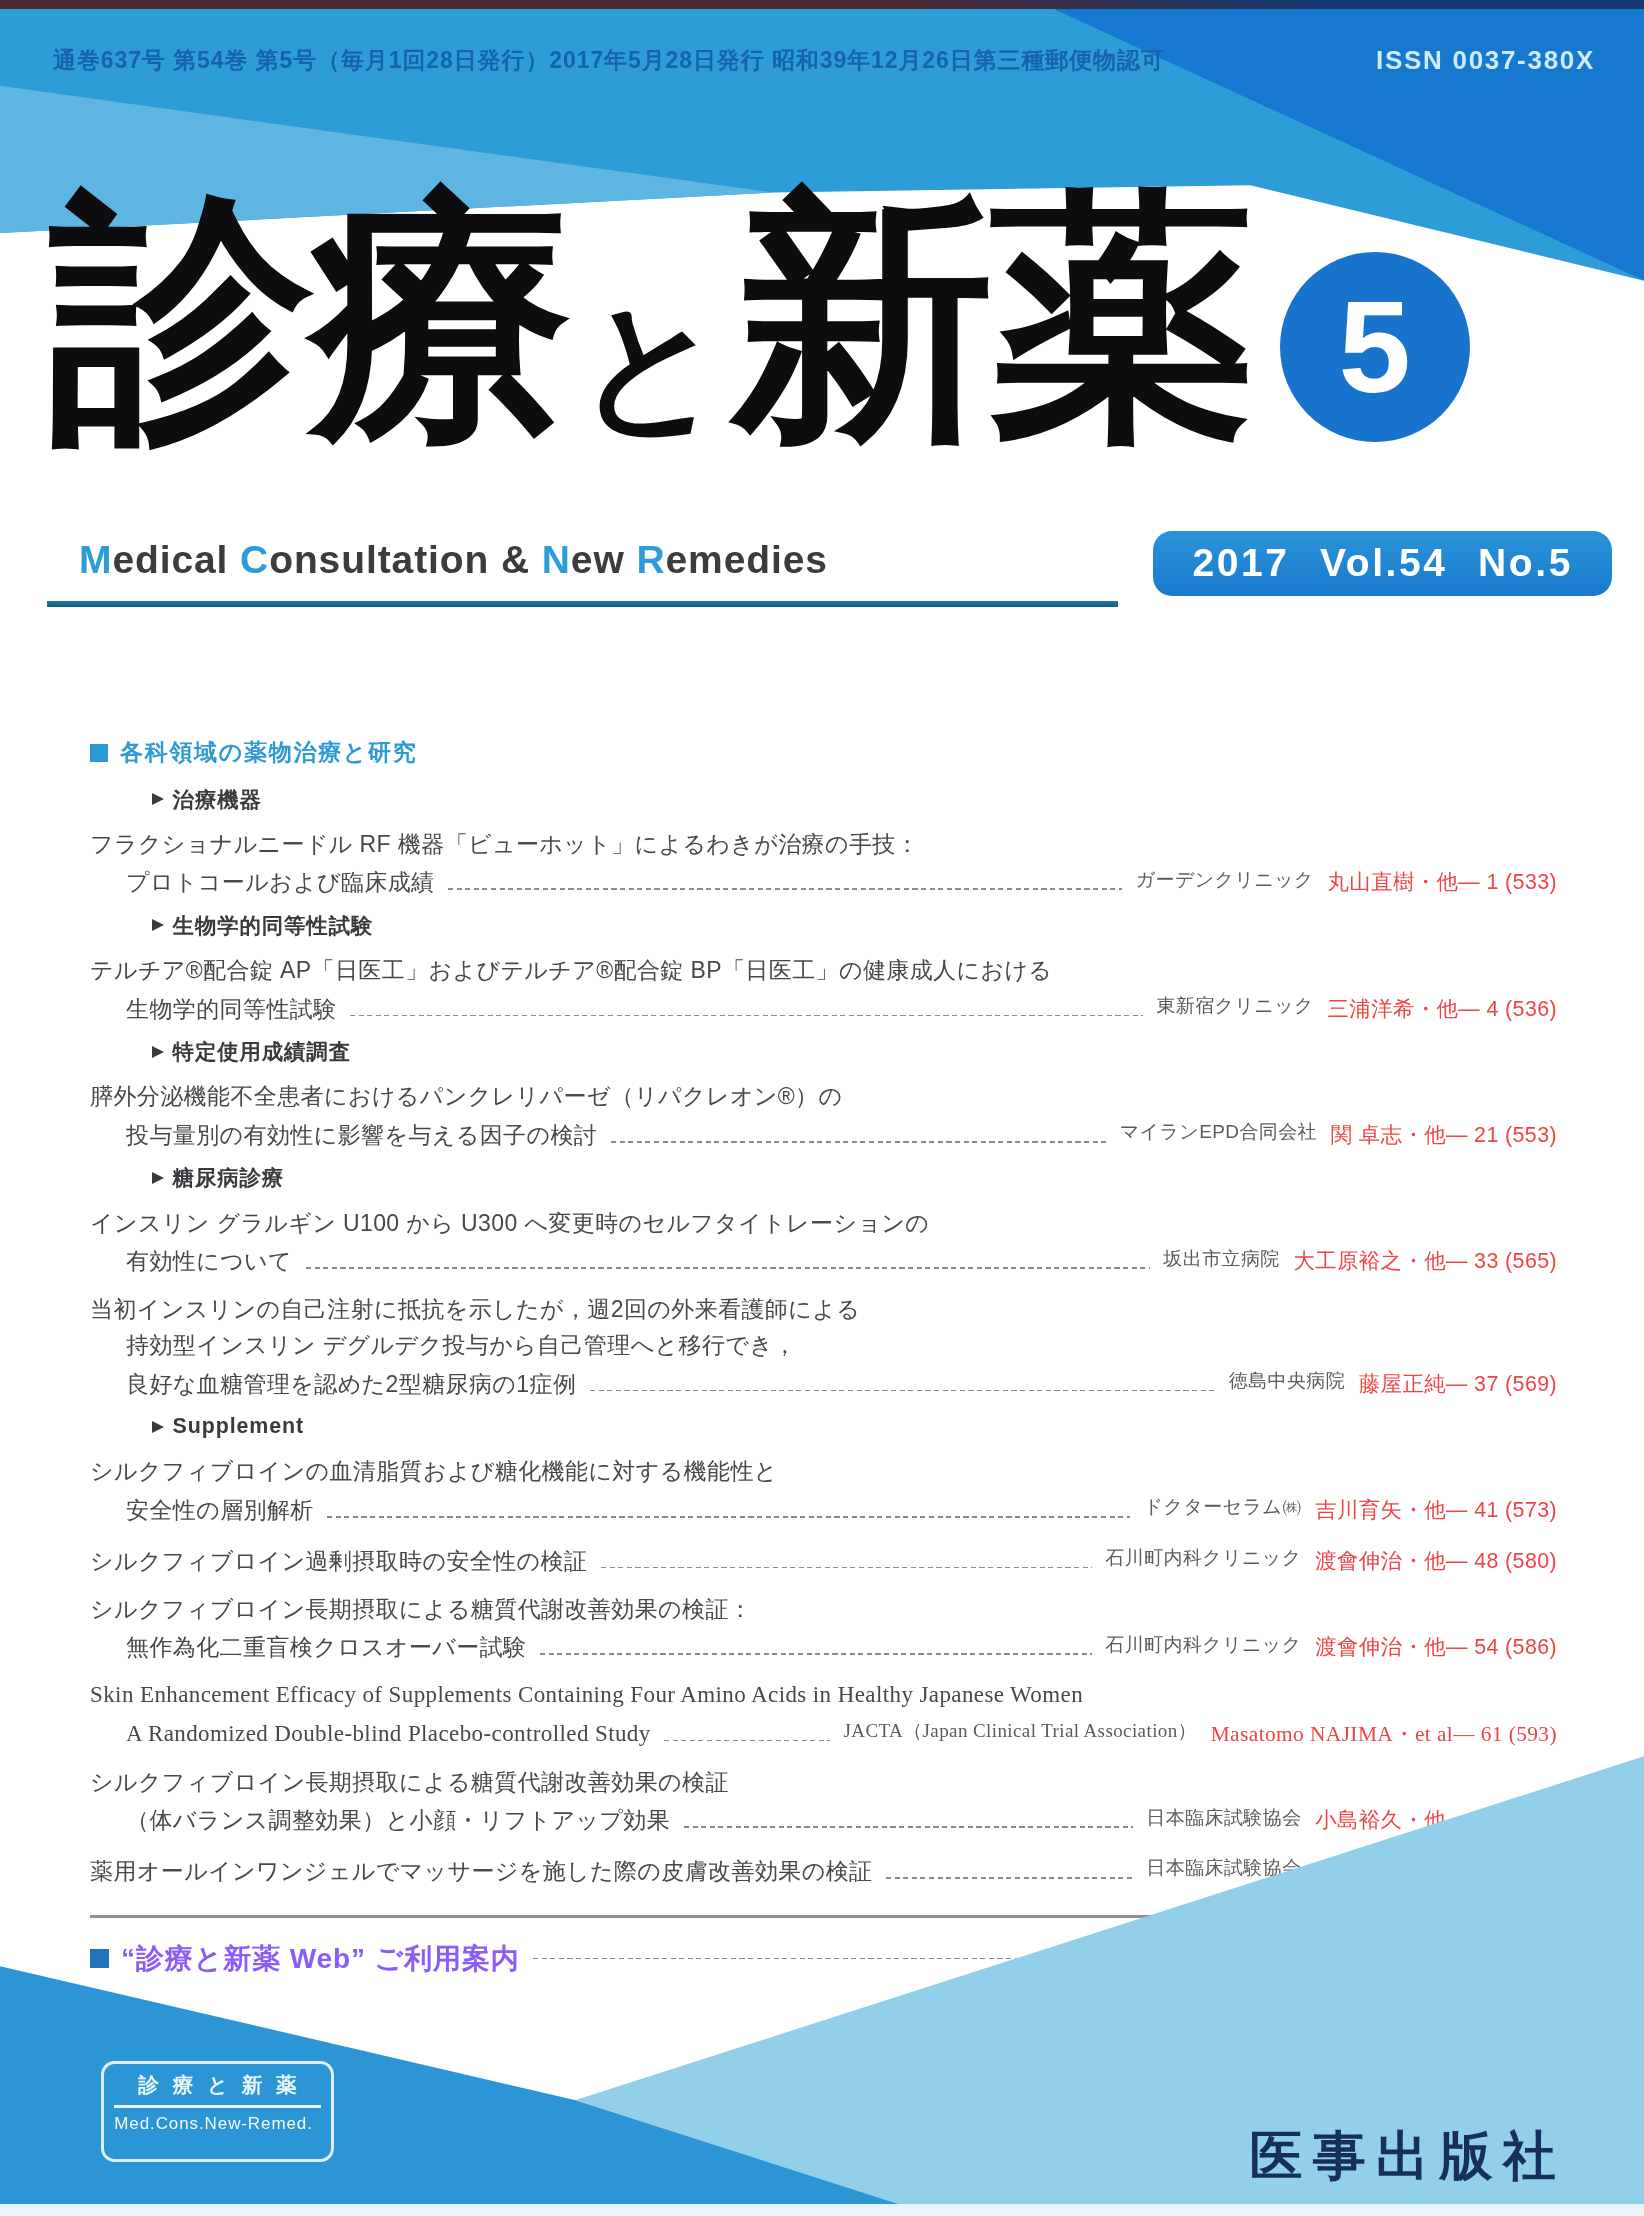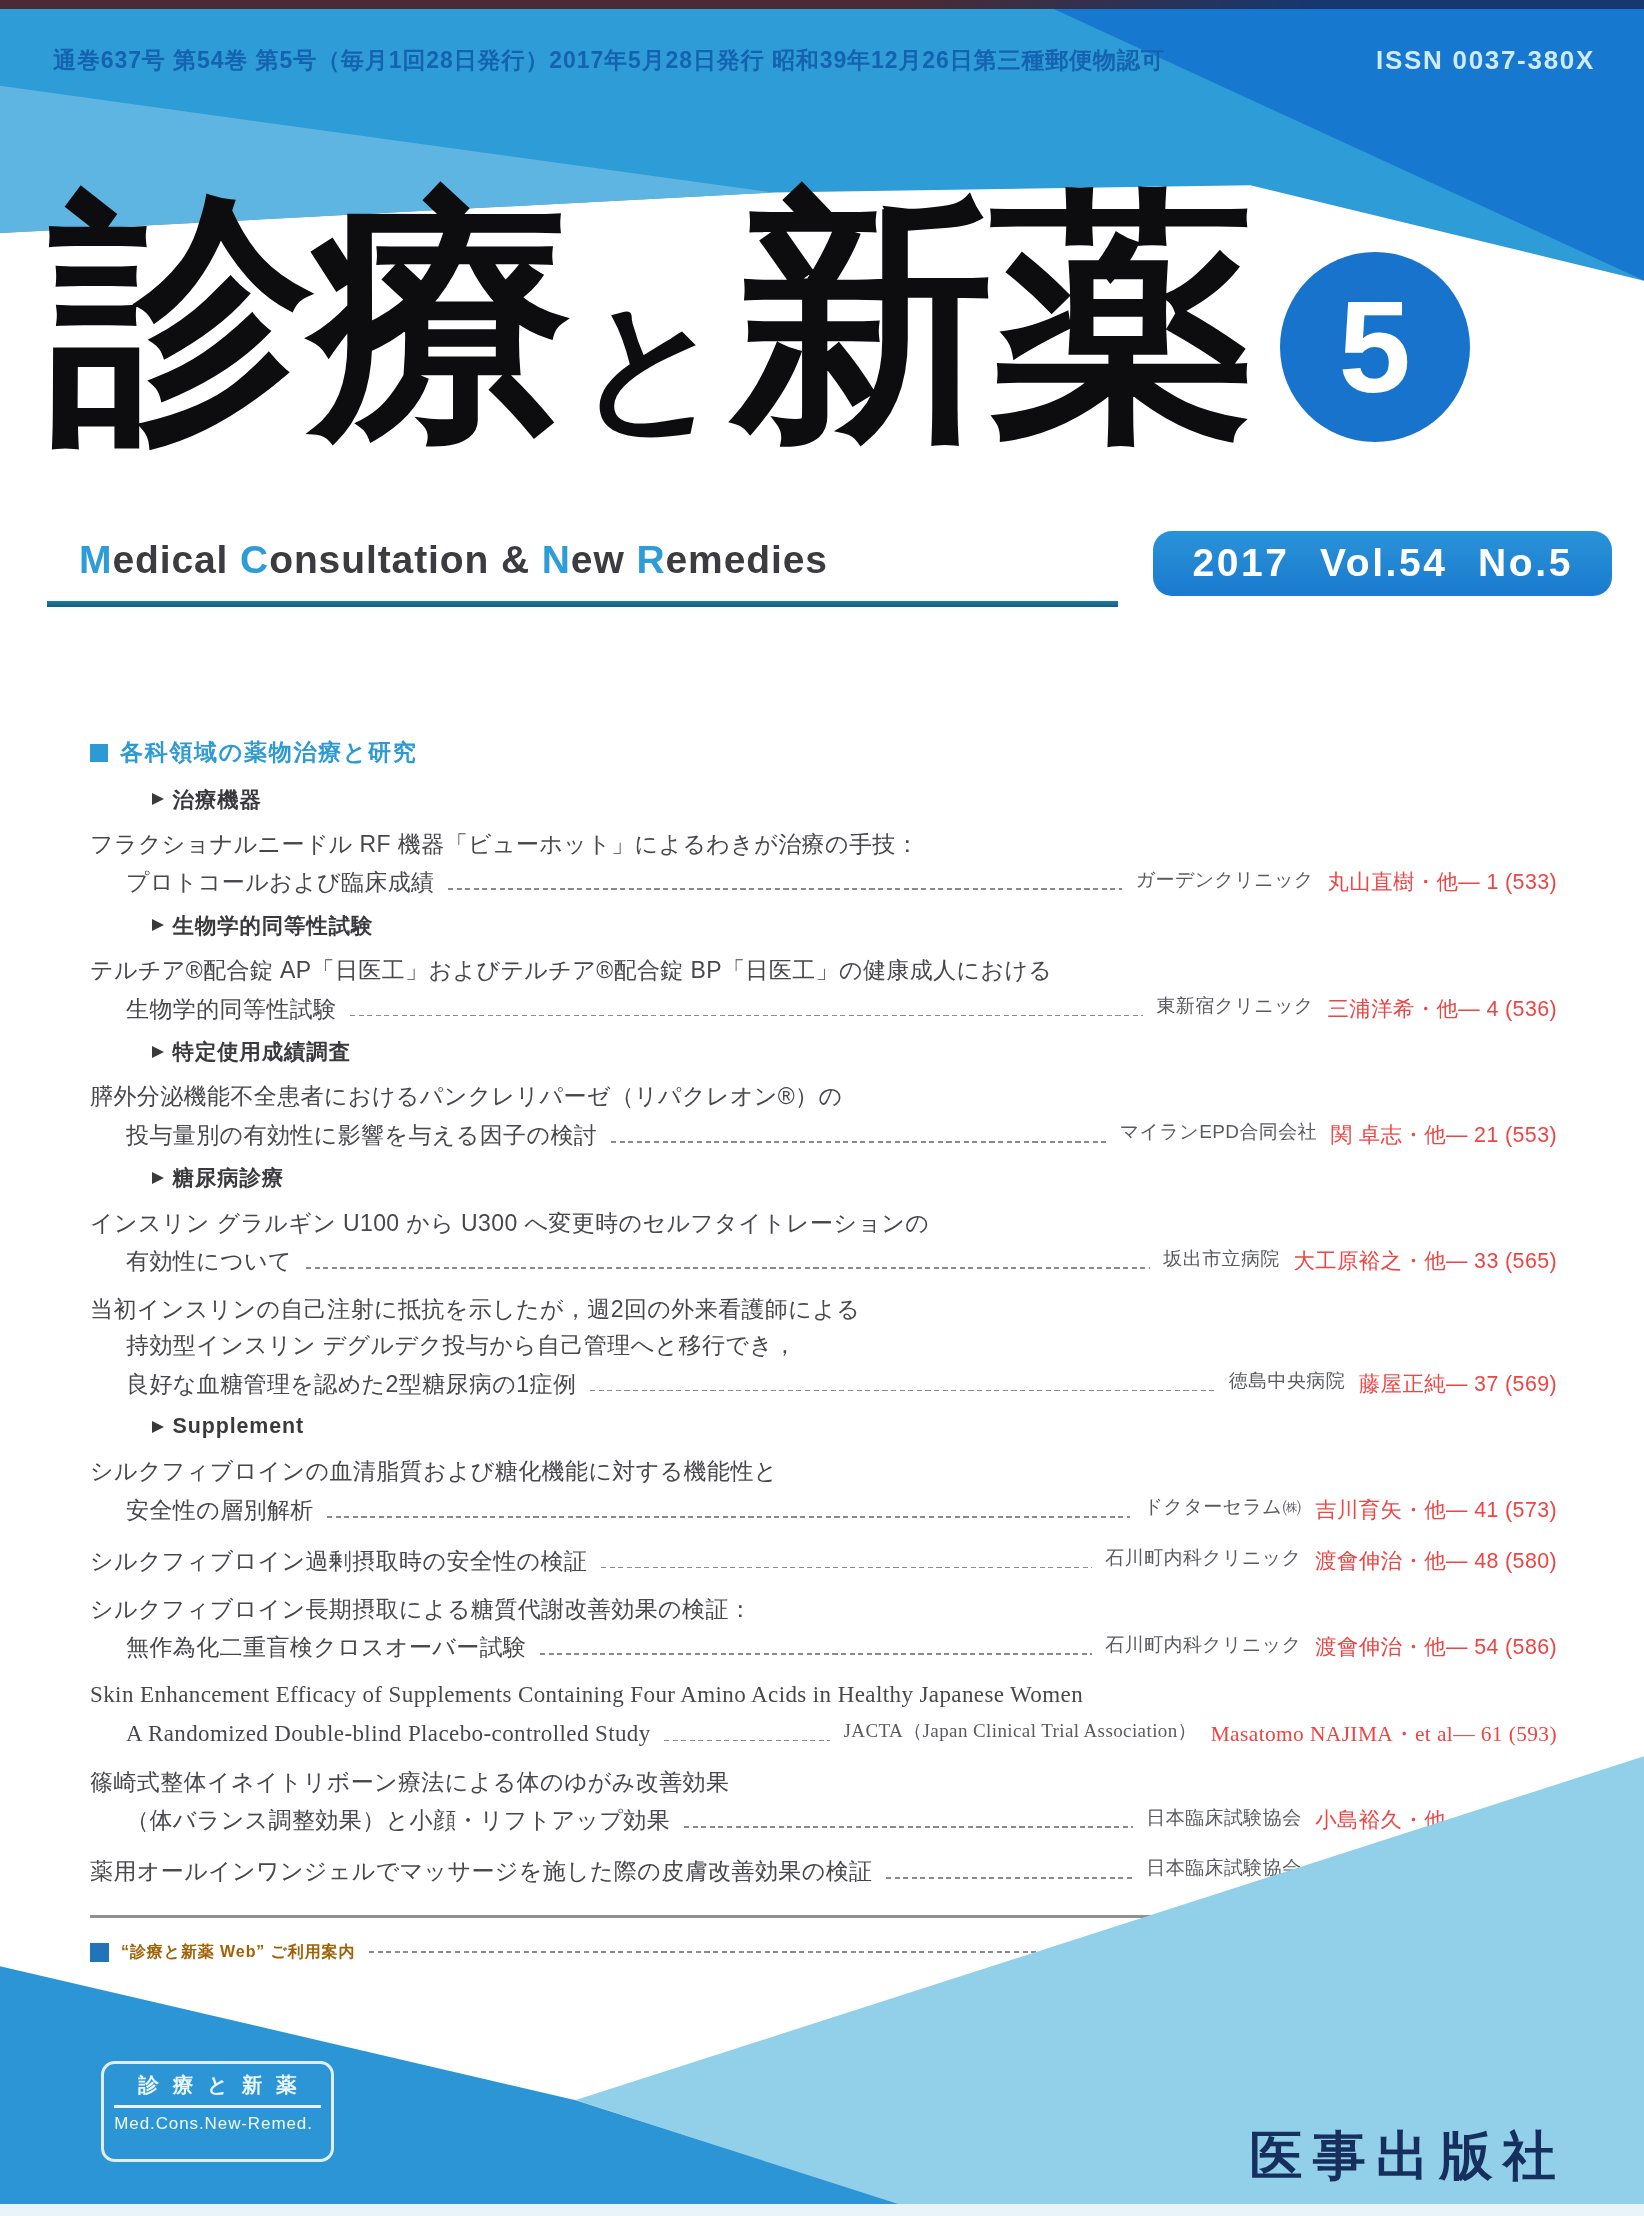--- a/index.html
+++ b/index.html
@@ -51,21 +51,21 @@
   .article .line.cont{padding-left:36px;}
   .article .latin{font-family:"Liberation Serif","DejaVu Serif",serif;}
   .tail-row{display:flex;align-items:flex-end;}
   .tail-row .dots{flex:1 1 auto;height:1.7px;margin:0 13.7px 10.3px 13.7px;min-width:26px;
     background:repeating-linear-gradient(90deg,#8a8a8e 0 5.1px,transparent 5.1px 8.6px);}
   .tail-row .affil{font-size:19px;color:#5a5b60;white-space:nowrap;padding-bottom:2.6px;margin-right:13.7px;}
   .tail-row .tail{font-size:21.4px;color:#ef4444;white-space:nowrap;}
   .toc-rule{height:2.6px;background:#8f8f94;margin:26px 8.6px 22px 0;}
   .web-row{display:flex;align-items:center;}
   .web-row .sq{width:19px;height:19px;background:#2274b8;margin-right:12px;flex:0 0 auto;}
-  .web-row .lbl{font-size:16px;font-weight:600;color:#a16207;letter-spacing:0.9px;white-space:nowrap;}
+  .web-row .lbl{font-size:28px;font-weight:600;color:#8b5cf6;letter-spacing:0.9px;white-space:nowrap;}
   .web-row .dots{flex:1 1 auto;height:1.7px;margin:0 13.7px;
     background:repeating-linear-gradient(90deg,#8a8a8e 0 5.1px,transparent 5.1px 8.6px);}
   .web-row .pg{font-size:21.4px;font-weight:600;color:#2387c8;white-space:nowrap;}
 
   
   .foot-light{left:0;top:1756px;width:1645px;height:460px;background:#92cfe9;
     clip-path:polygon(100% 0,35% 74.8%,54.5% 97.4%,100% 97.4%);}
   .foot-blue{left:0;top:1953px;width:1645px;height:263px;background:#2b95d6;
     clip-path:polygon(0 5%,35% 56%,54.6% 95.4%,0 95.4%);}
   .foot-strip{left:0;top:2204px;width:1645px;height:12px;background:#e9f4fa;}
@@ -209,21 +209,21 @@
         <div class="article">
           <div class="line latin">Skin Enhancement Efficacy of Supplements Containing Four Amino Acids in Healthy Japanese Women</div>
           <div class="line cont latin tail-row">
             <span>A Randomized Double-blind Placebo-controlled Study</span>
             <span class="dots"></span>
             <span class="affil">JACTA（Japan Clinical Trial Association）</span>
             <span class="tail">Masatomo NAJIMA・et al— 61 (593)</span>
           </div>
         </div>
         <div class="article">
-          <div class="line">篠崎式整体イネイトリボーン療法による体のゆがみ改善効果</div>
+          <div class="line">シルクフィブロイン長期摂取による糖質代謝改善効果の検証</div>
           <div class="line cont tail-row">
             <span>（体バランス調整効果）と小顔・リフトアップ効果</span>
             <span class="dots"></span>
             <span class="affil">日本臨床試験協会</span>
             <span class="tail">小島裕久・他— 71 (603)</span>
           </div>
         </div>
         <div class="article">
           <div class="line tail-row">
             <span>薬用オールインワンジェルでマッサージを施した際の皮膚改善効果の検証</span>

